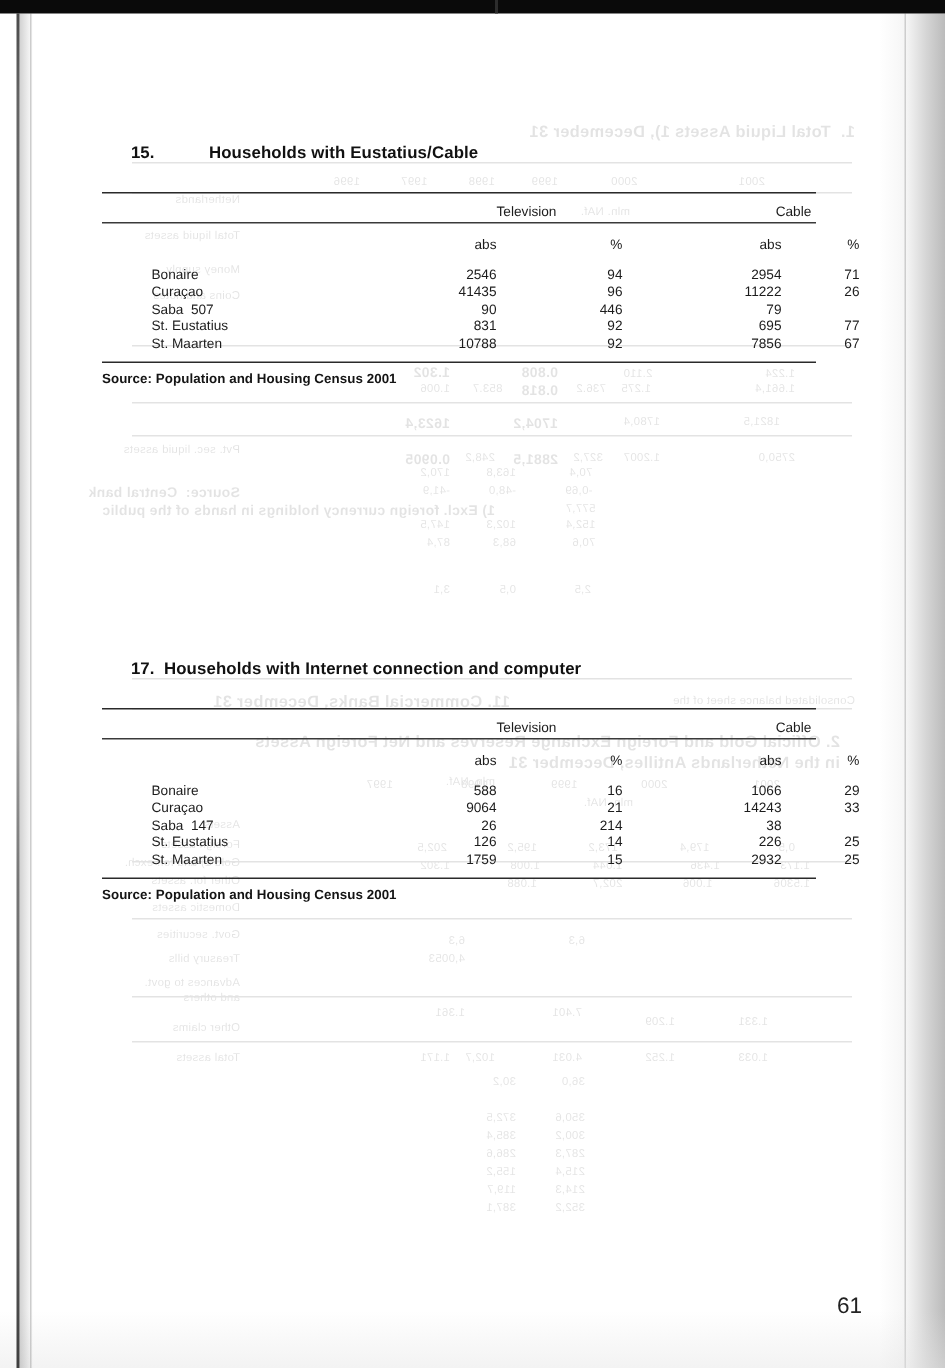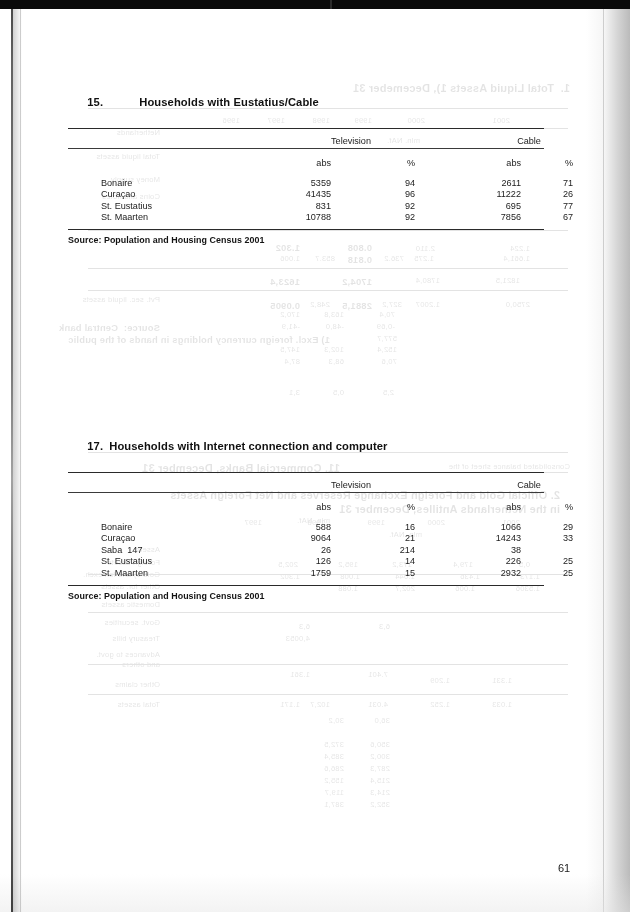--- a/index.html
+++ b/index.html
@@ -190,21 +190,21 @@
     font-size: 8.9px;
     font-weight: bold;
     color: #141414;
     letter-spacing: .05px;
   }
 
   .page-no {
     position: absolute;
     left: 558px;
     top: 862px;
-    font-size: 11px;
+    font-size: 15px;
     color: #222;
     font-weight: normal;
   }
 </style>
 </head>
 <body>
 
 <div id="page">
 
   <div class="bleed-layer" id="bleed">
@@ -383,33 +383,41 @@
           <td class="subhdr cb-abs">abs</td>
           <td class="subhdr cb-pct">%</td>
         </tr>
         <tr>
             <td colspan="6" style="height:7px"></td>
           </tr>
       </thead>
       <tbody id="tbody-16">
           <tr>
             <td class="label">Bonaire</td>
-            <td class="num tv-abs">5359</td>
+            <td class="num tv-abs">2546</td>
             <td class="num tv-pct">94</td>
             <td></td>
-            <td class="num cb-abs">2611</td>
+            <td class="num cb-abs">2954</td>
             <td class="num cb-pct">71</td>
           </tr>
           <tr>
             <td class="label">Curaçao</td>
             <td class="num tv-abs">41435</td>
             <td class="num tv-pct">96</td>
             <td></td>
             <td class="num cb-abs">11222</td>
             <td class="num cb-pct">26</td>
+          </tr>
+          <tr>
+            <td class="label">Saba  507</td>
+            <td class="num tv-abs">90</td>
+            <td class="num tv-pct">446</td>
+            <td></td>
+            <td class="num cb-abs">79</td>
+            <td class="num cb-pct"></td>
           </tr>
           <tr>
             <td class="label">St. Eustatius</td>
             <td class="num tv-abs">831</td>
             <td class="num tv-pct">92</td>
             <td></td>
             <td class="num cb-abs">695</td>
             <td class="num cb-pct">77</td>
           </tr>
           <tr>

